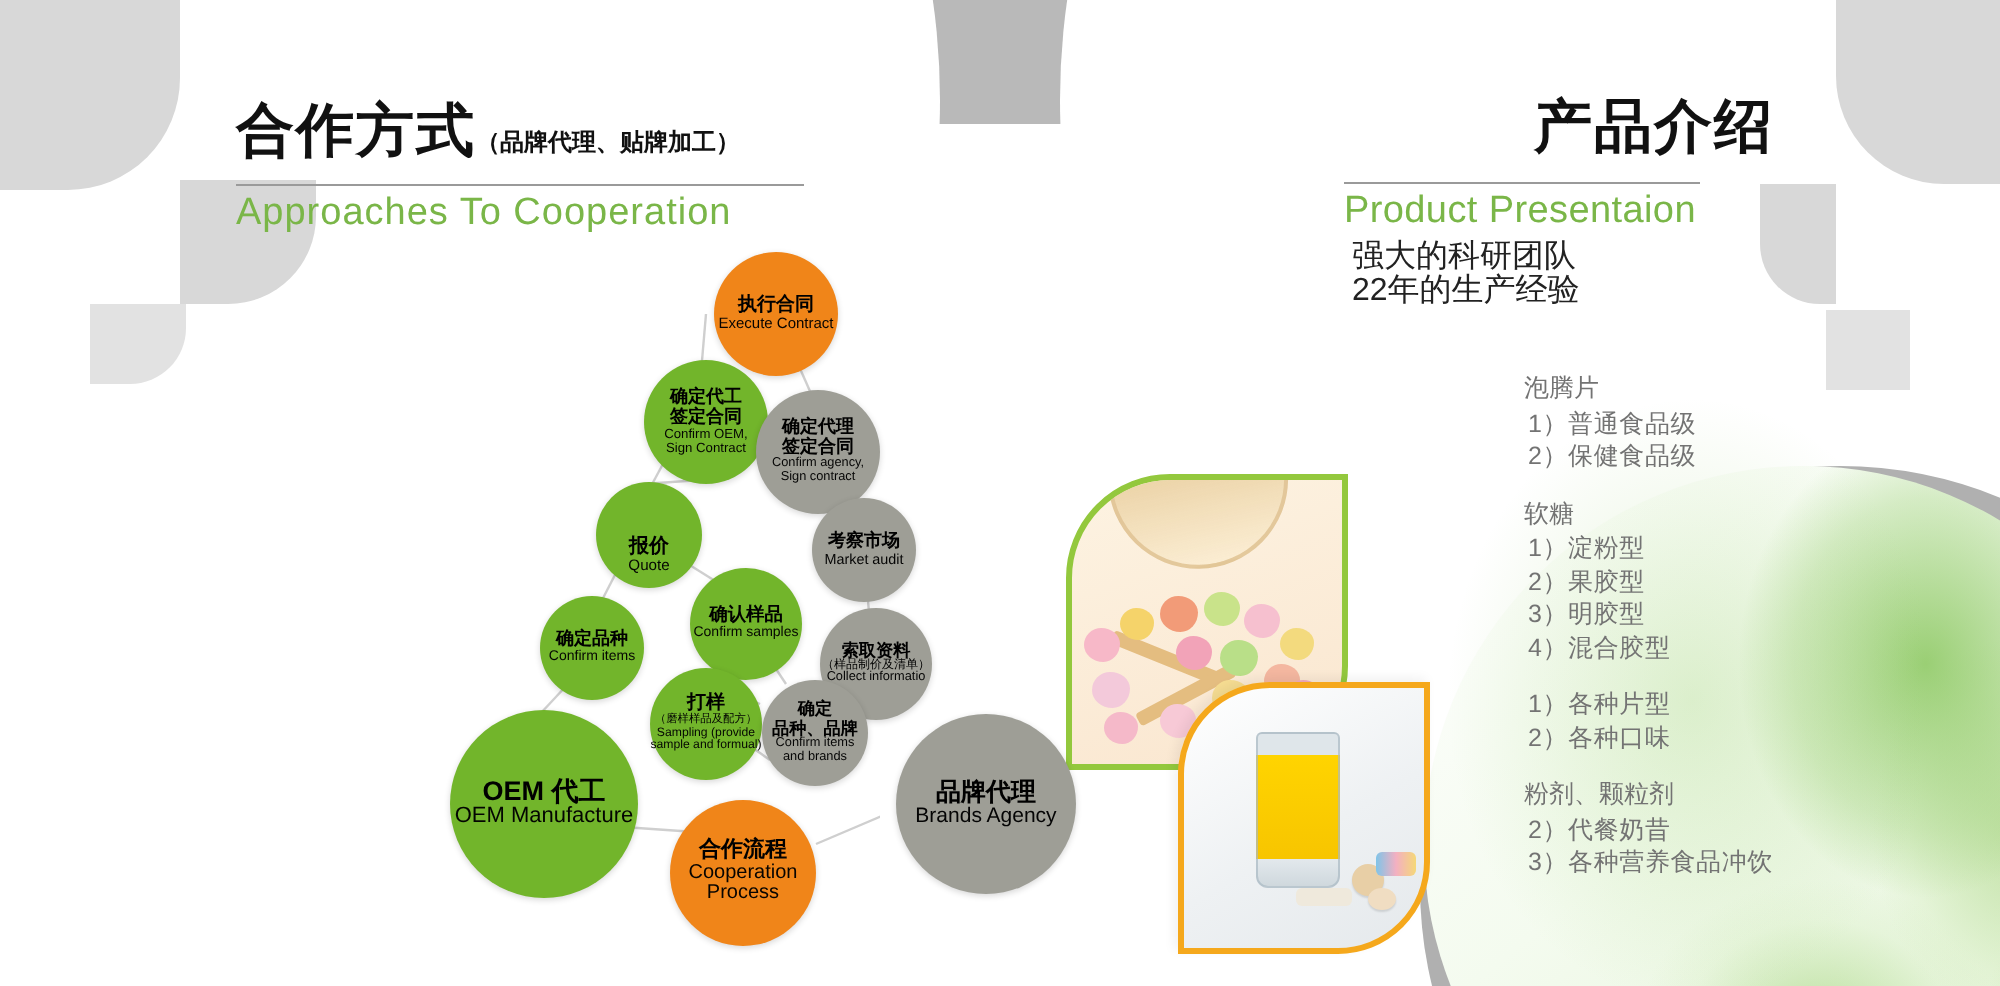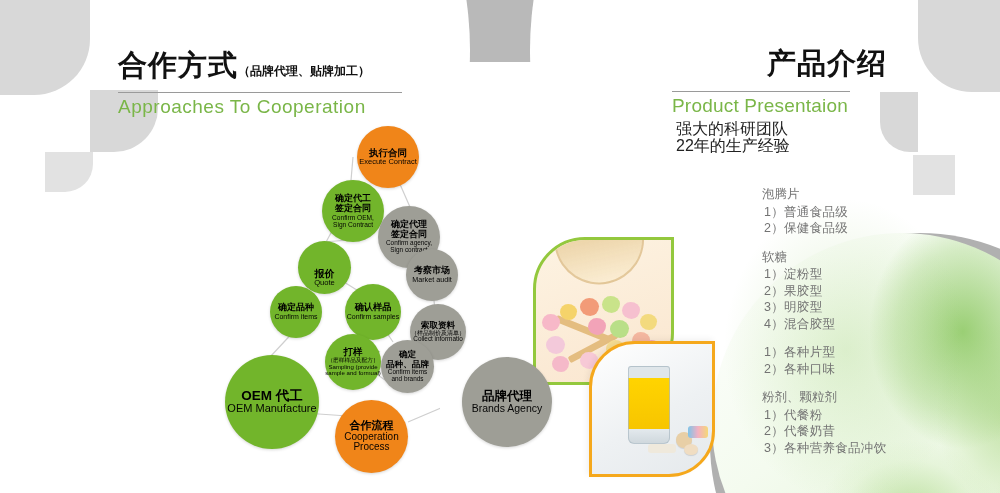--- a/index.html
+++ b/index.html
@@ -165,21 +165,20 @@
         <div class="li">2）果胶型</div>
         <div class="li">3）明胶型</div>
         <div class="li">4）混合胶型</div>
       </div>
       <div class="grp">
         <div class="li">1）各种片型</div>
         <div class="li">2）各种口味</div>
       </div>
       <div class="grp">
         <div class="gh">粉剂、颗粒剂</div>
-        <div class="li">1）代餐粉</div>
         <div class="li">2）代餐奶昔</div>
         <div class="li">3）各种营养食品冲饮</div>
       </div>
     </div>
 
   <div class="leaf green-b">
     <div class="candies">
       <div class="jar"></div>
       <div class="stick" style="left:18px;top:86px;width:60px;height:7px;transform:rotate(22deg);"></div>
       <div class="stick" style="left:30px;top:104px;width:54px;height:7px;transform:rotate(-28deg);"></div>
@@ -241,21 +240,21 @@
         <div class="bub sh green" style="left: 212px; top: 68px; width: 62px; height: 62px; align-items: center;">
           <div class="cn" style="font-size: 9px;">
             <div>确定代工</div>
             <div>签定合同</div>
           </div>
           <div class="en" style="font-size: 6.6px;">
             <div>Confirm OEM,</div>
             <div>Sign Contract</div>
           </div>
         </div>
-        <div class="bub sh grey" style="left: 268px; top: 94px; width: 62px; height: 62px;">
+        <div class="bub sh grey" style="left: 268px; top: 83px; width: 62px; height: 62px;">
           <div class="cn" style="font-size: 9px;">
             <div>确定代理</div>
             <div>签定合同</div>
           </div>
           <div class="en" style="font-size: 6.4px;">
             <div>Confirm agency,</div>
             <div>Sign contract</div>
           </div>
         </div>
         <div class="bub sh green" style="left: 188px; top: 129px; width: 53px; height: 53px;">
@@ -275,21 +274,21 @@
           </div>
         </div>
         <div class="bub sh green" style="left: 235px; top: 172px; width: 56px; height: 56px;">
           <div class="cn" style="font-size: 9.2px;">
             <div>确认样品</div>
           </div>
           <div class="en" style="font-size: 7px;">
             <div>Confirm samples</div>
           </div>
         </div>
-        <div class="bub sh green" style="left: 160px; top: 174px; width: 52px; height: 52px;">
+        <div class="bub sh green" style="left: 160px; top: 186px; width: 52px; height: 52px;">
           <div class="cn" style="font-size: 9px;">
             <div>确定品种</div>
           </div>
           <div class="en" style="font-size: 7px;">
             <div>Confirm items</div>
           </div>
         </div>
         <div class="bub sh grey" style="left: 300px; top: 192px; width: 56px; height: 56px;">
           <div class="cn" style="font-size: 8.6px;">
             <div>索取资料</div>
@@ -320,21 +319,21 @@
           </div>
         </div>
         <div class="bub sh green" style="left: 115px; top: 243px; width: 94px; height: 94px;">
           <div class="cn" style="font-size: 13.5px;">
             <div>OEM 代工</div>
           </div>
           <div class="en" style="font-size: 11px;">
             <div>OEM Manufacture</div>
           </div>
         </div>
-        <div class="bub sh grey" style="left: 352px; top: 245px; width: 90px; height: 90px; text-align: center;">
+        <div class="bub sh grey" style="left: 338px; top: 245px; width: 90px; height: 90px; text-align: center;">
           <div class="cn" style="font-size: 12.5px;">
             <div>品牌代理</div>
           </div>
           <div class="en" style="font-size: 10.5px;">
             <div>Brands Agency</div>
           </div>
         </div>
         <div class="bub sh orange" style="left: 225px; top: 288px; width: 73px; height: 73px;">
           <div class="cn" style="font-size: 11px;">
             <div>合作流程</div>

